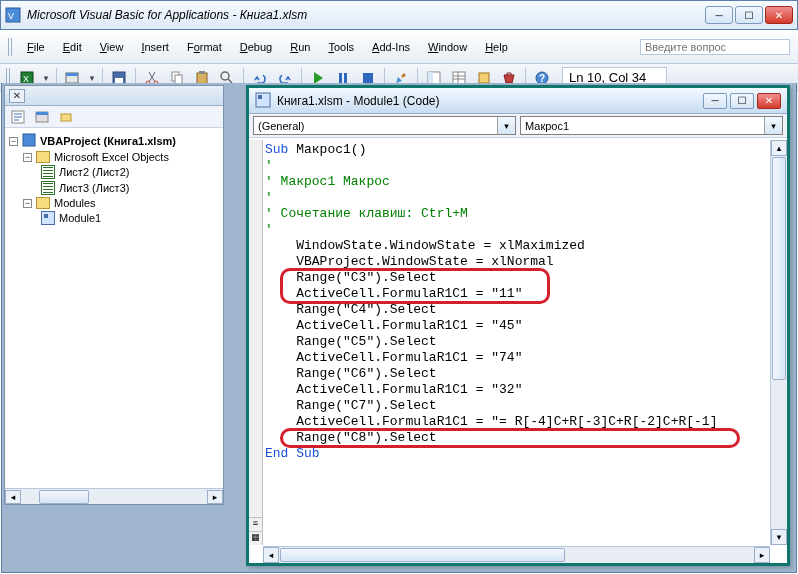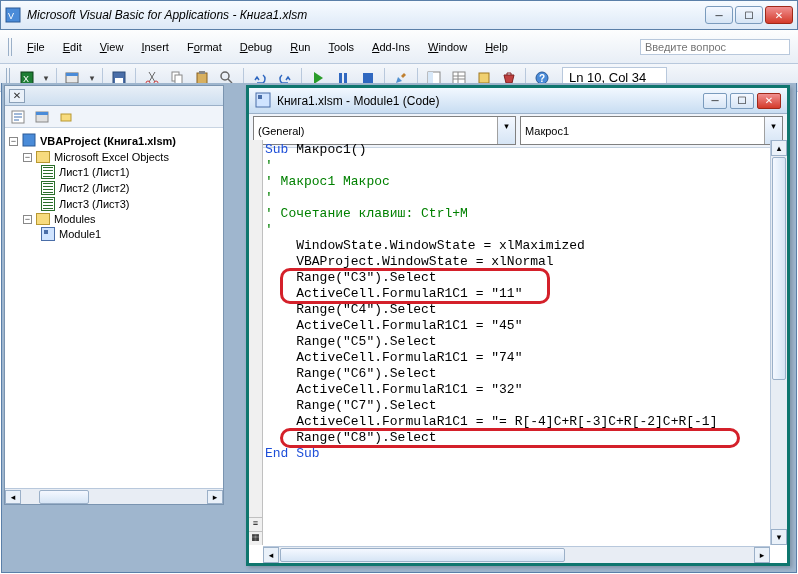--- a/index.html
+++ b/index.html
@@ -47,21 +47,21 @@
 .hscroll .thumb { width:50px; height:14px; margin:1px 18px; background:linear-gradient(#f4f8ff,#d6e5f5); border:1px solid #9bb0c8; border-radius:2px; }
 .hscroll .arr { width:16px; height:14px; border:1px solid #9bb0c8; margin:1px 0; background:#eaf1f9; text-align:center; font-size:9px; line-height:12px; }
 
 .codewin { position: absolute; left: 232px; top: 2px; right: 6px; bottom: 6px; border: 3px solid #0f766e; background: #fff; box-shadow: 2px 2px 4px rgba(0,0,0,0.2); margin-left: 12px; }
 .codewin .ctitle { height: 26px; background: linear-gradient(#f2f8ff,#c8ddf2); border-bottom:1px solid #9bb0c8; display:flex; align-items:center; padding:0 6px; gap:6px; }
 .ctitle .ctxt { flex:1; font-size:12px; }
 .cwin-controls { display:flex; gap:3px; }
 .cwin-btn { width:24px; height:16px; border:1px solid #7a9bbd; border-radius:2px; background:linear-gradient(#f4f8ff,#d6e5f5); display:flex; align-items:center; justify-content:center; font-size:10px; }
 .cwin-btn.close { background:linear-gradient(#f09090,#d43a2a); color:#fff; border-color:#a02818; }
 
-.combos { height: 34px; display:flex; gap:4px; padding:2px 4px; background:#f0f4fa; border-bottom:1px solid #c8d4e2; }
+.combos { height: 24px; display:flex; gap:4px; padding:2px 4px; background:#f0f4fa; border-bottom:1px solid #c8d4e2; }
 .combo { flex:1; border:1px solid #808080; background:#fff; display:flex; align-items:center; padding:0 4px; position:relative; }
 .combo .carrow { position:absolute; right:0; top:0; bottom:0; width:18px; border-left:1px solid #a0a0a0; background:linear-gradient(#f4f8ff,#d6e5f5); text-align:center; line-height:18px; font-size:9px; }
 
 .code-area { position:absolute; top:52px; left:0; right:0; bottom:18px; display:flex; }
 .code-margin { width:14px; background:#f0f0f0; border-right:1px solid #c0c0c0; display:flex; flex-direction:column; justify-content:flex-end; }
 .code-margin .mbtn { height:14px; border-top:1px solid #c0c0c0; font-size:9px; text-align:center; }
 .code-body { flex:1; font-family: "Courier New", monospace; font-size:13px; line-height:16px; padding:2px 2px; overflow:hidden; white-space:pre; position:relative; }
 .vscroll { width:17px; background:#e8edf4; border-left:1px solid #b8c8dc; position:relative; }
 .vscroll .arr { height:16px; border:1px solid #9bb0c8; background:#eaf1f9; text-align:center; font-size:9px; line-height:14px; }
 .vscroll .track { position:absolute; top:17px; bottom:17px; left:0; right:0; }
@@ -267,24 +267,20 @@
         <span><svg width="14" height="14">
               <rect x="1" y="1" width="12" height="12" fill="#4a8bd8" stroke="#2a5a98"></rect>
             </svg></span>
         <b>VBAProject (Книга1.xlsm)</b>
       </div>
       <div class="tree-node tree-indent1">
         <span class="tree-toggle">−</span>
         <span class="folder-icon"></span>
         <span>Microsoft Excel Objects</span>
       </div>
-      <div class="tree-node tree-indent2">
-          <span class="sheet-icon"></span>
-          <span>Лист1 (Лист1)</span>
-        </div>
       <div class="tree-node tree-indent2">
           <span class="sheet-icon"></span>
           <span>Лист2 (Лист2)</span>
         </div>
       <div class="tree-node tree-indent2">
           <span class="sheet-icon"></span>
           <span>Лист3 (Лист3)</span>
         </div>
       <div class="tree-node tree-indent1">
         <span class="tree-toggle">−</span>

